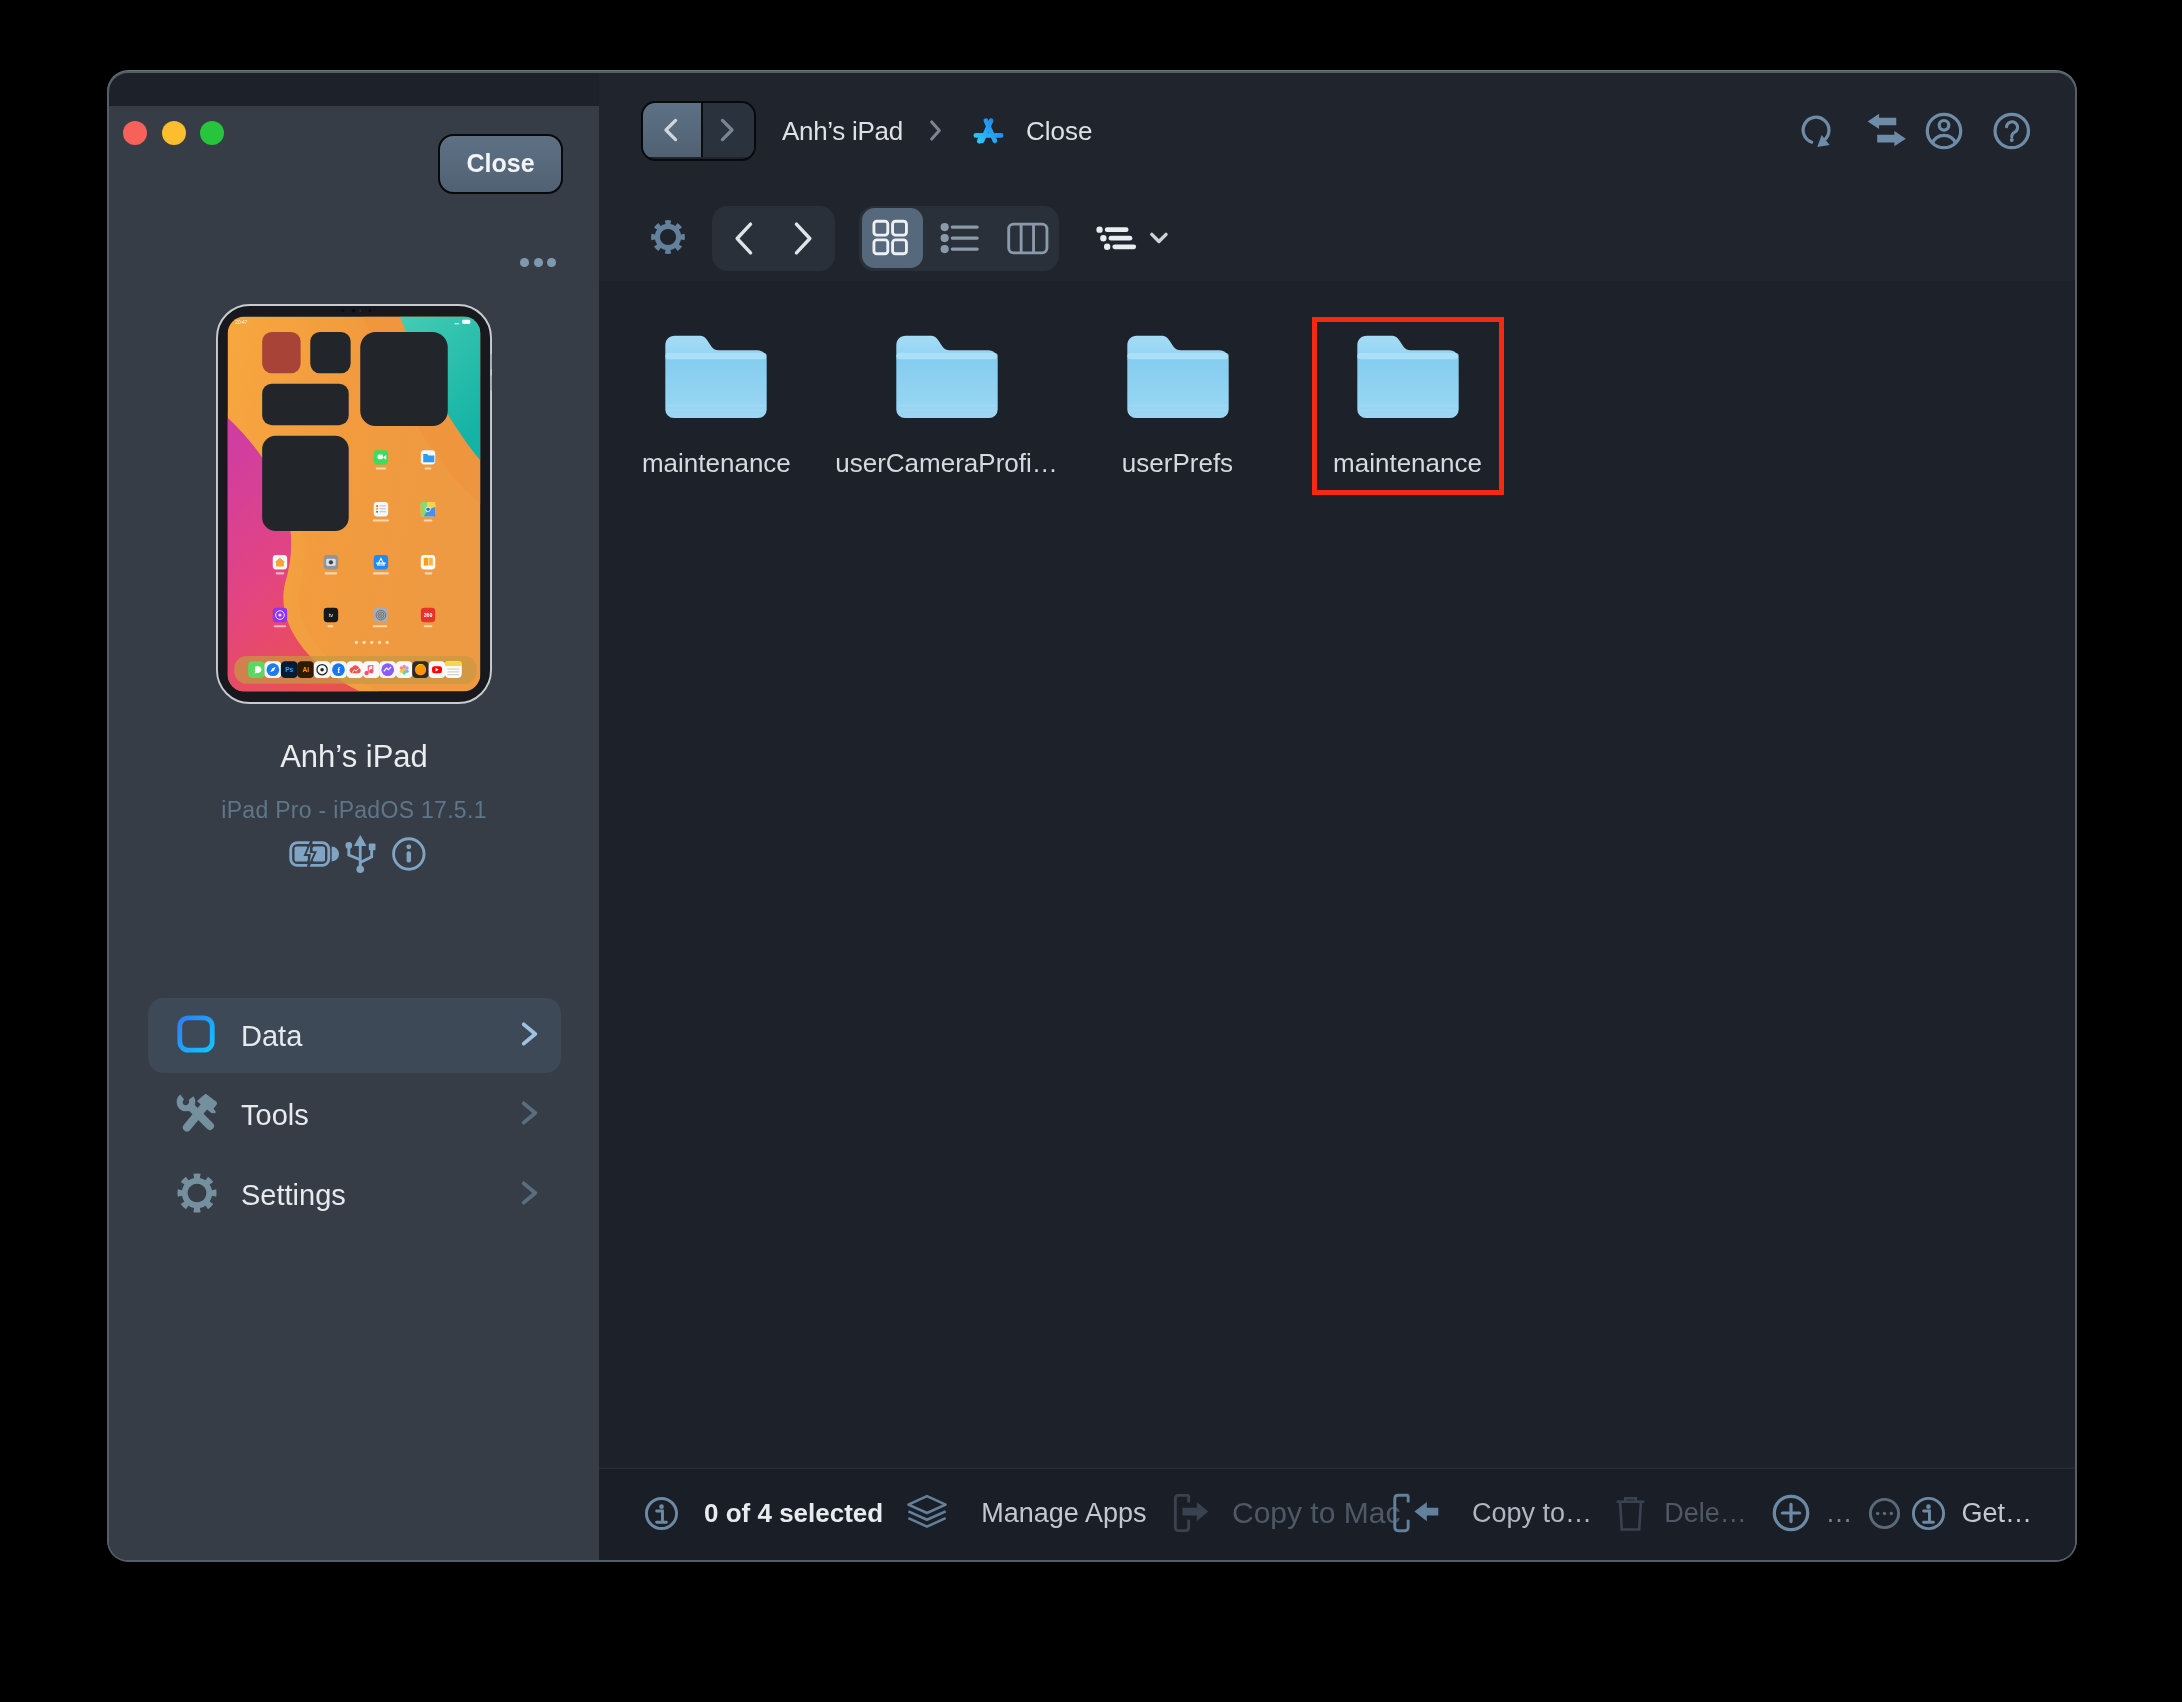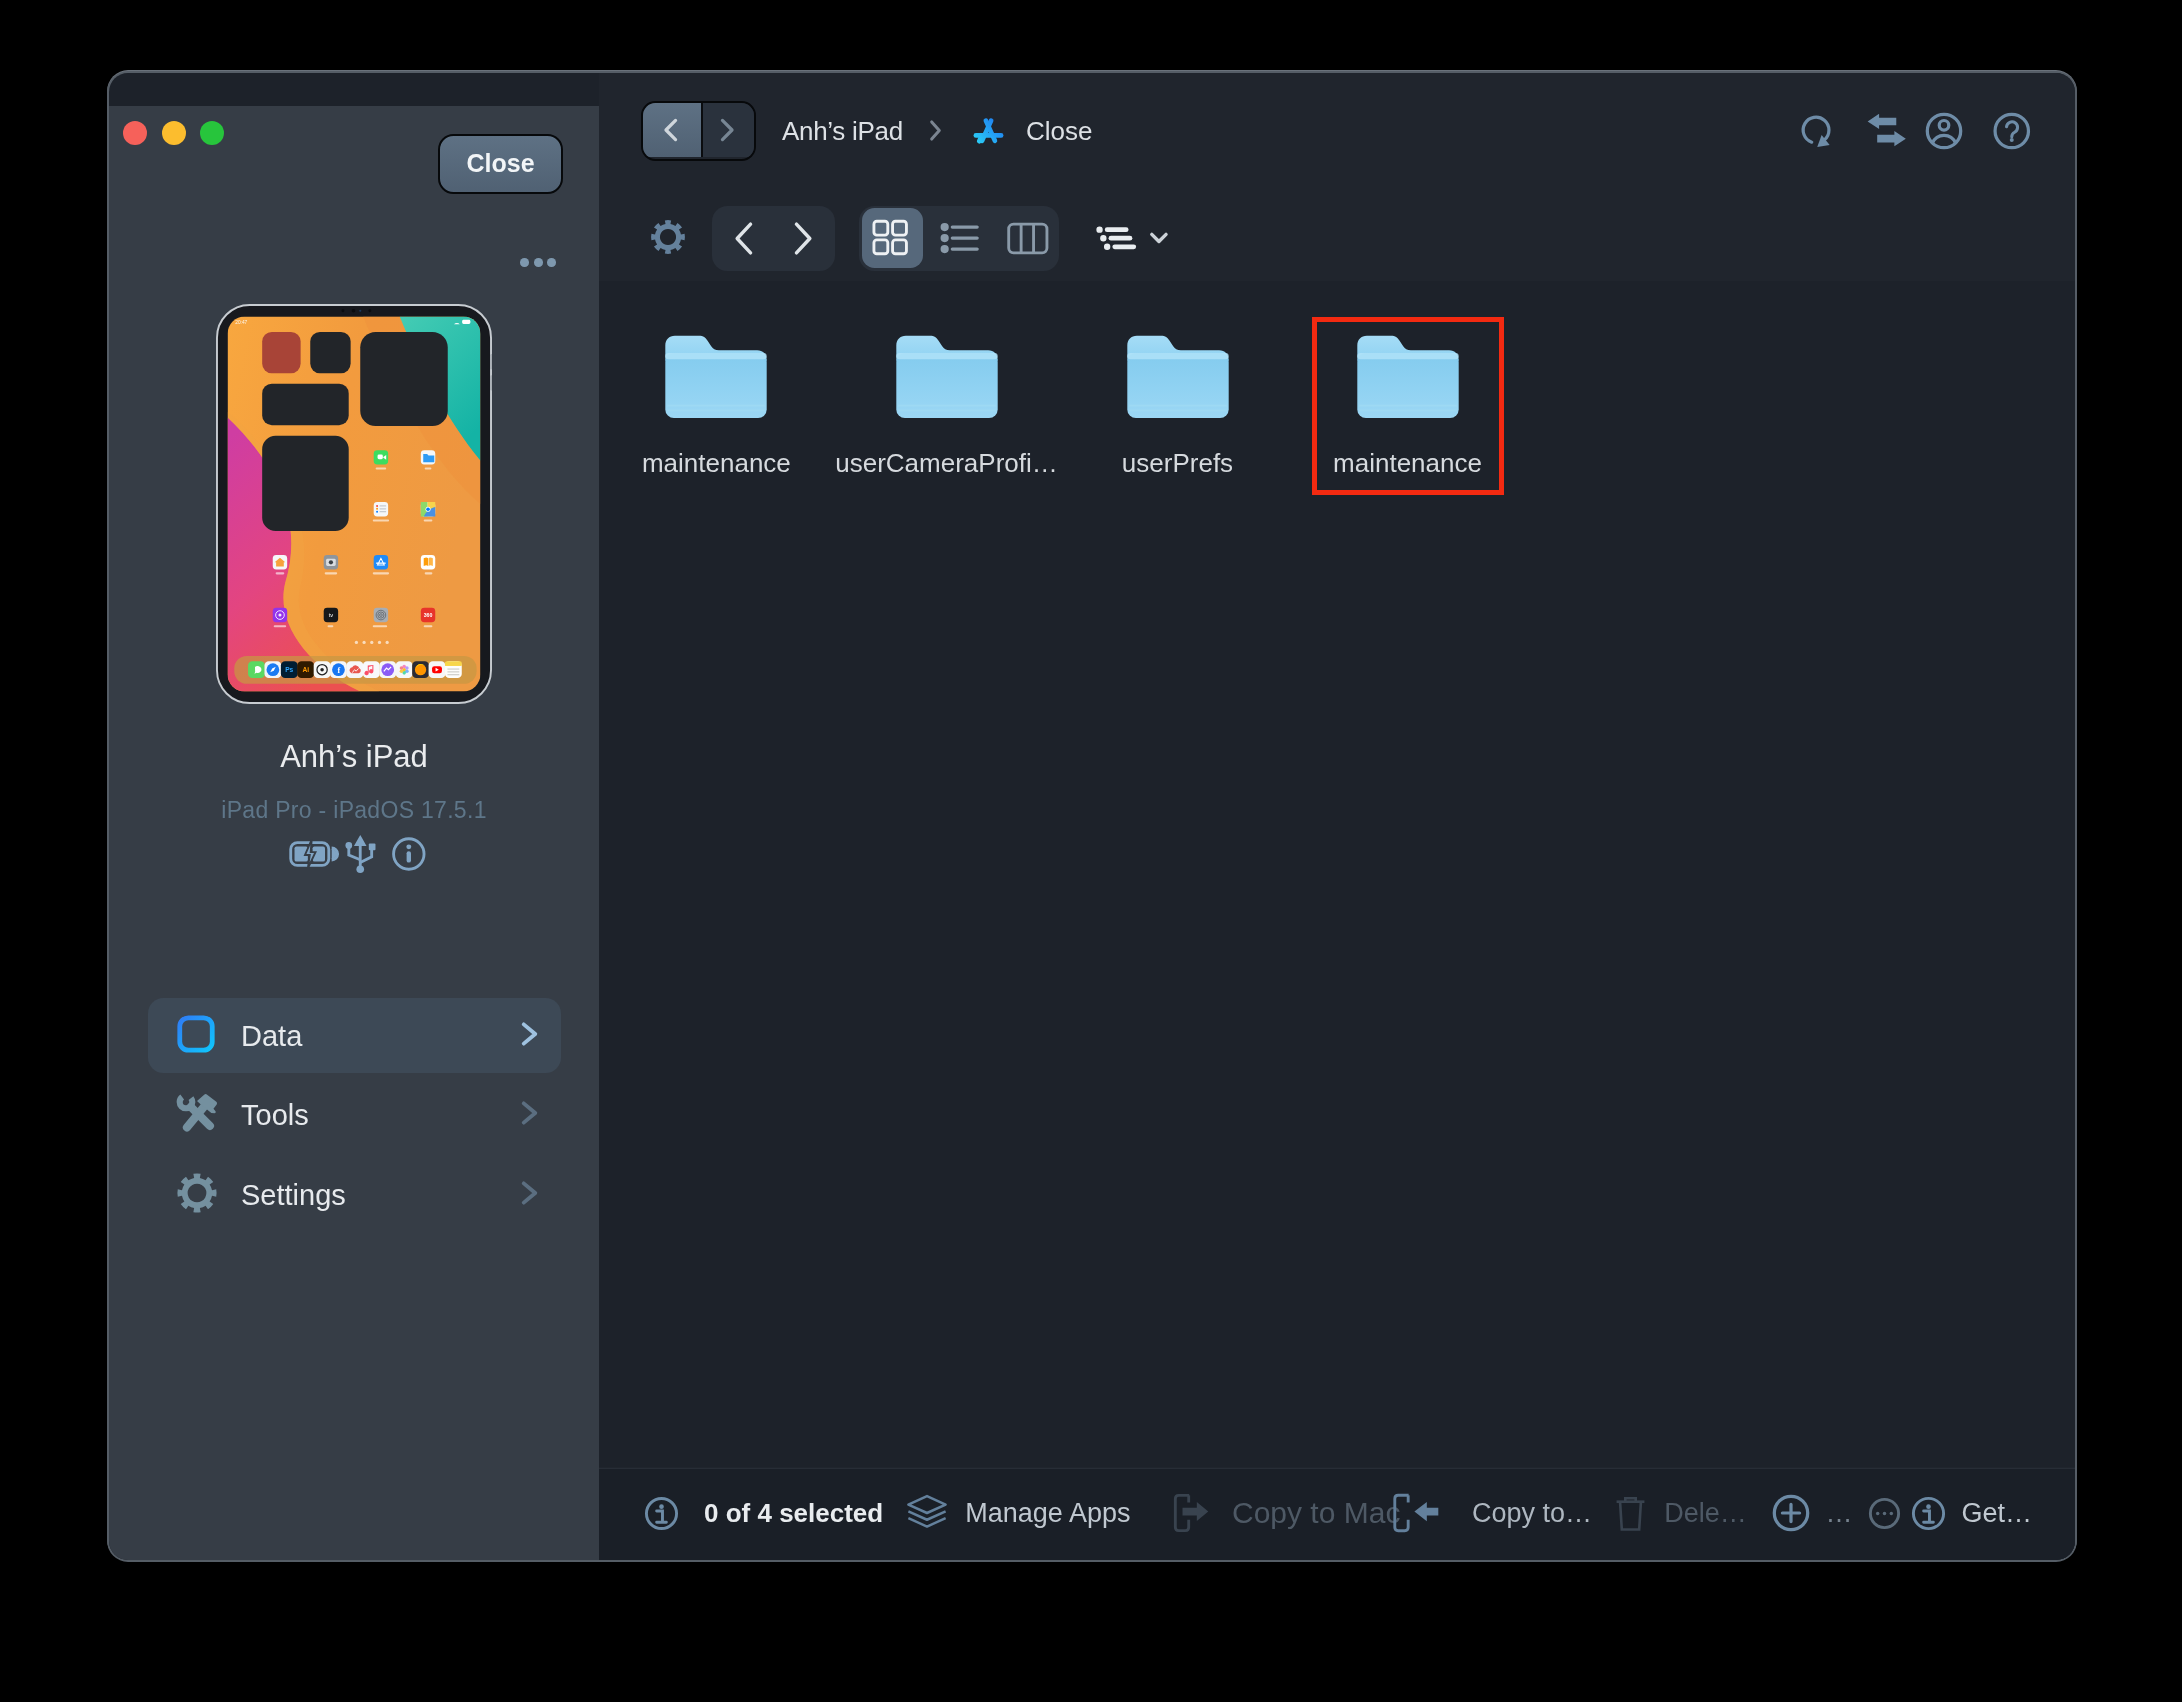--- a/index.html
+++ b/index.html
@@ -434,21 +434,21 @@
 
     <div class="bbar"></div>
     <div class="bitem" style="left:45px; top:1395px; color:#e9ecef; font-weight:600; font-size:26px;" id="b-sel">
       <svg width="35" height="35" viewBox="0 0 36 36" style="margin-right:25px;">
           <circle cx="18" cy="18" r="15.5" fill="none" stroke="#6c8aa5" stroke-width="3"></circle>
           <circle cx="18" cy="11" r="2.4" fill="#6c8aa5"></circle>
           <path d="M13 15.5 h6 v11 M13 27 h10" fill="none" stroke="#6c8aa5" stroke-width="3" stroke-linecap="round"></path>
         </svg>
       <span>0 of 4 selected</span>
     </div>
-    <div class="bitem" style="left:306px; top:1395px; color:#c0c8d0; font-size:27px;" id="b-manage">
+    <div class="bitem" style="left:306px; top:1395px; color:#c0c8d0; font-size:27px;gap:16px;" id="b-manage">
       <svg width="44" height="40" viewBox="0 0 52 46" style="margin-right:16.3px;">
         <g fill="none" stroke="#63809c" stroke-width="3" stroke-linejoin="round">
           <path d="M26 3 L48 13 L26 23 L4 13 Z"></path>
           <path d="M4 21 L26 31 L48 21"></path>
           <path d="M4 29 L26 39 L48 29"></path>
         </g>
       </svg>
       <span>Manage Apps</span>
     </div>
     <div class="bitem" style="left:573px; top:1395px; color:#4e5965; font-size:30px;" id="b-copymac">

